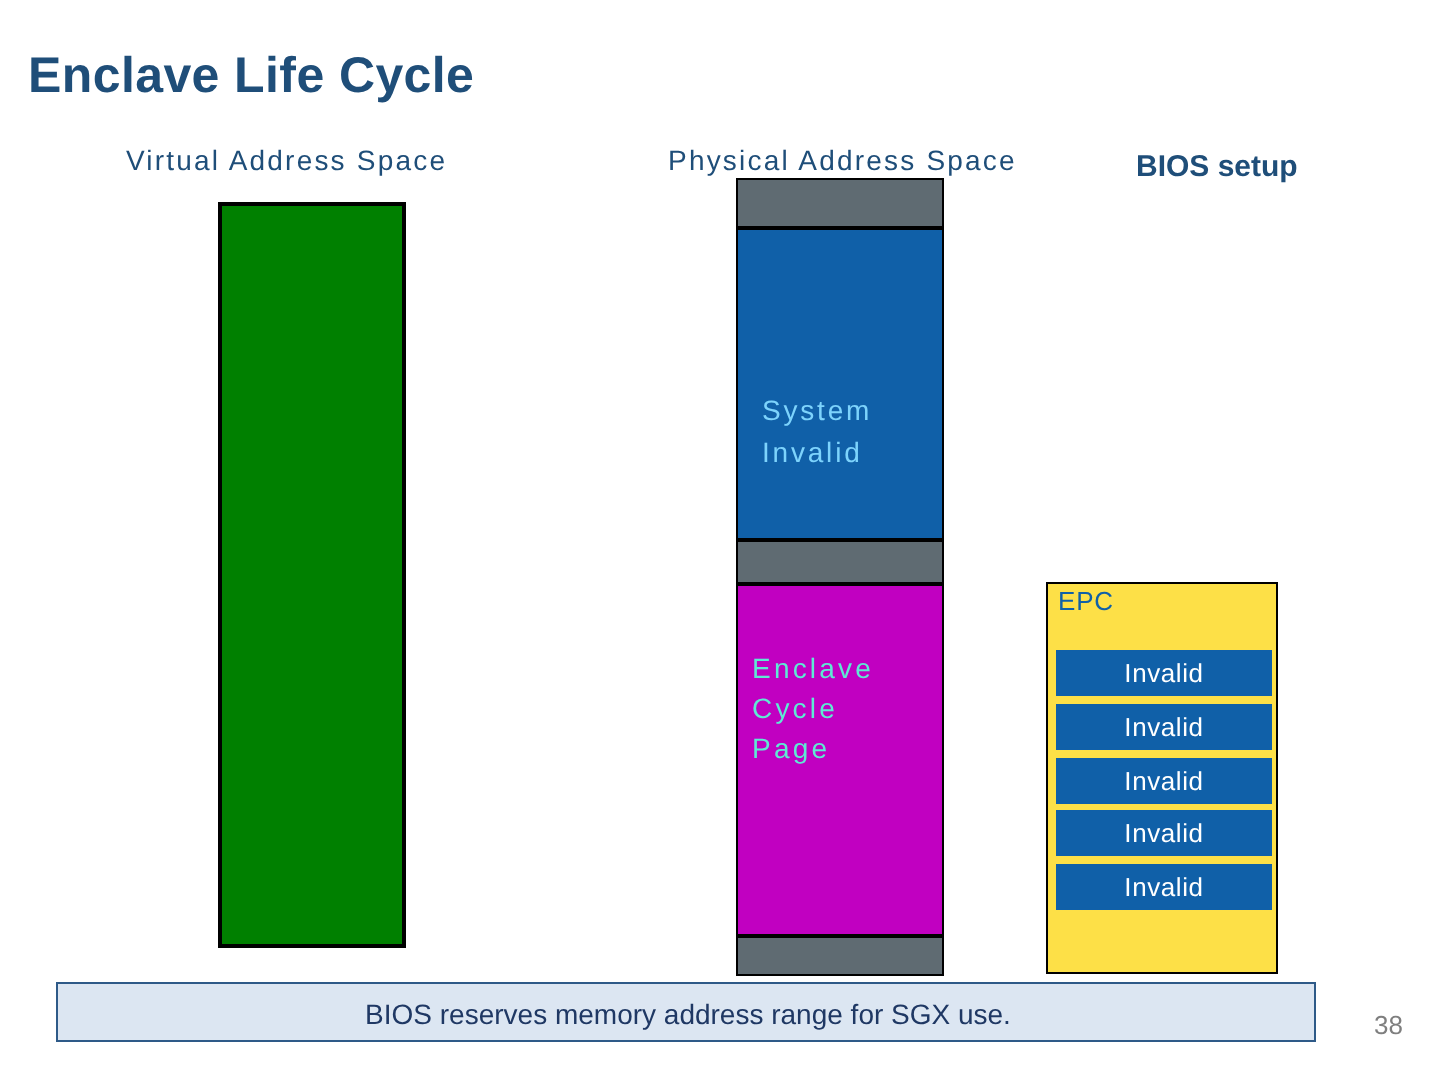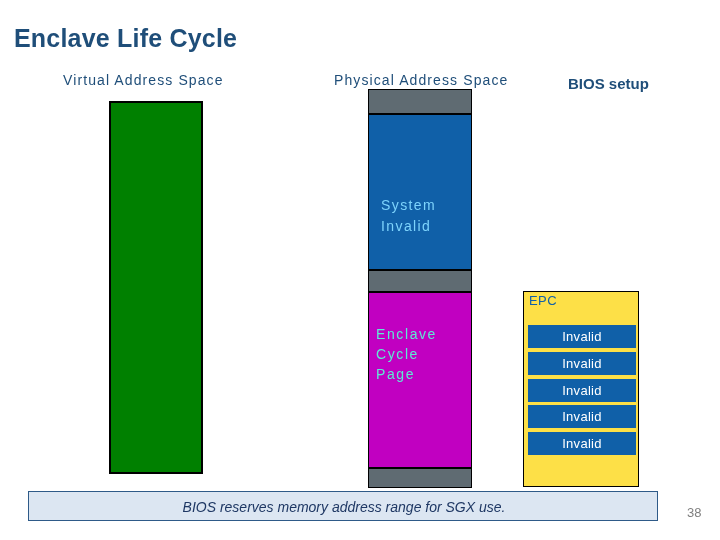--- a/index.html
+++ b/index.html
@@ -169,21 +169,20 @@
   
   #caption-bar {
     position: absolute;
     left: 28px;
     top: 491px;
     width: 630px;
     height: 30px;
     background: #DCE6F2;
     border: 1px solid #2E5A88;
     box-sizing: border-box;
-    font-style: italic;
   }
   #caption-text {
     position: absolute;
     left: 0;
     top: 0;
     width: 630px;
     height: 30px;
     line-height: 30px;
     text-align: center;
     font-size: 14px;

